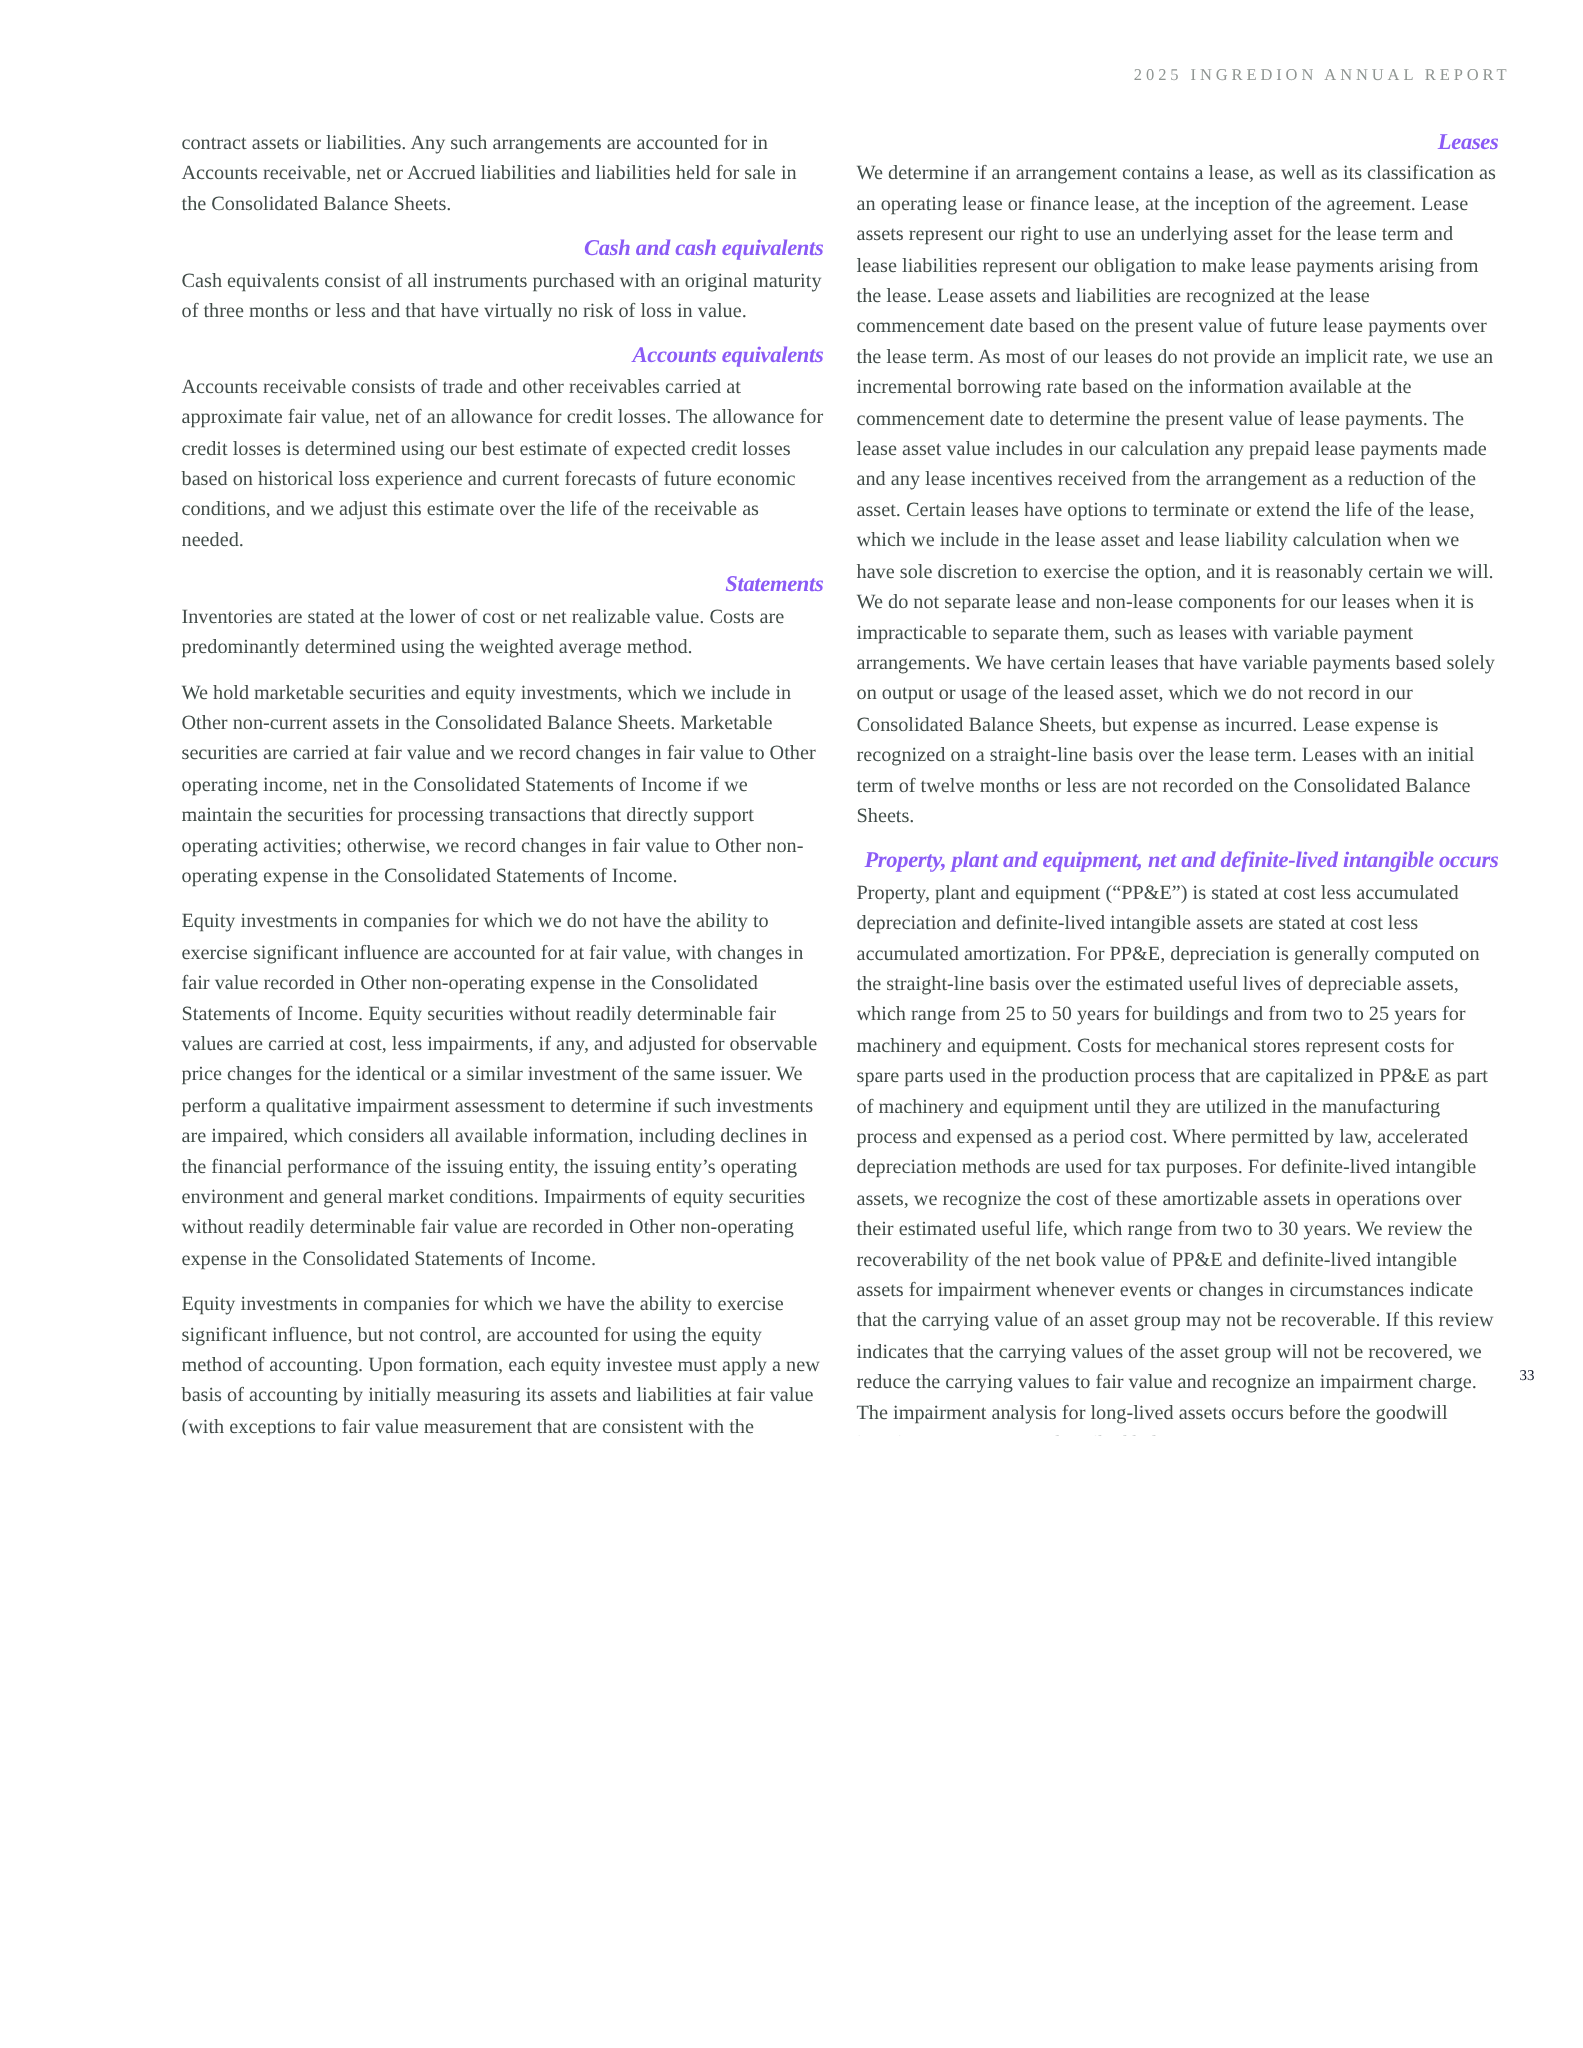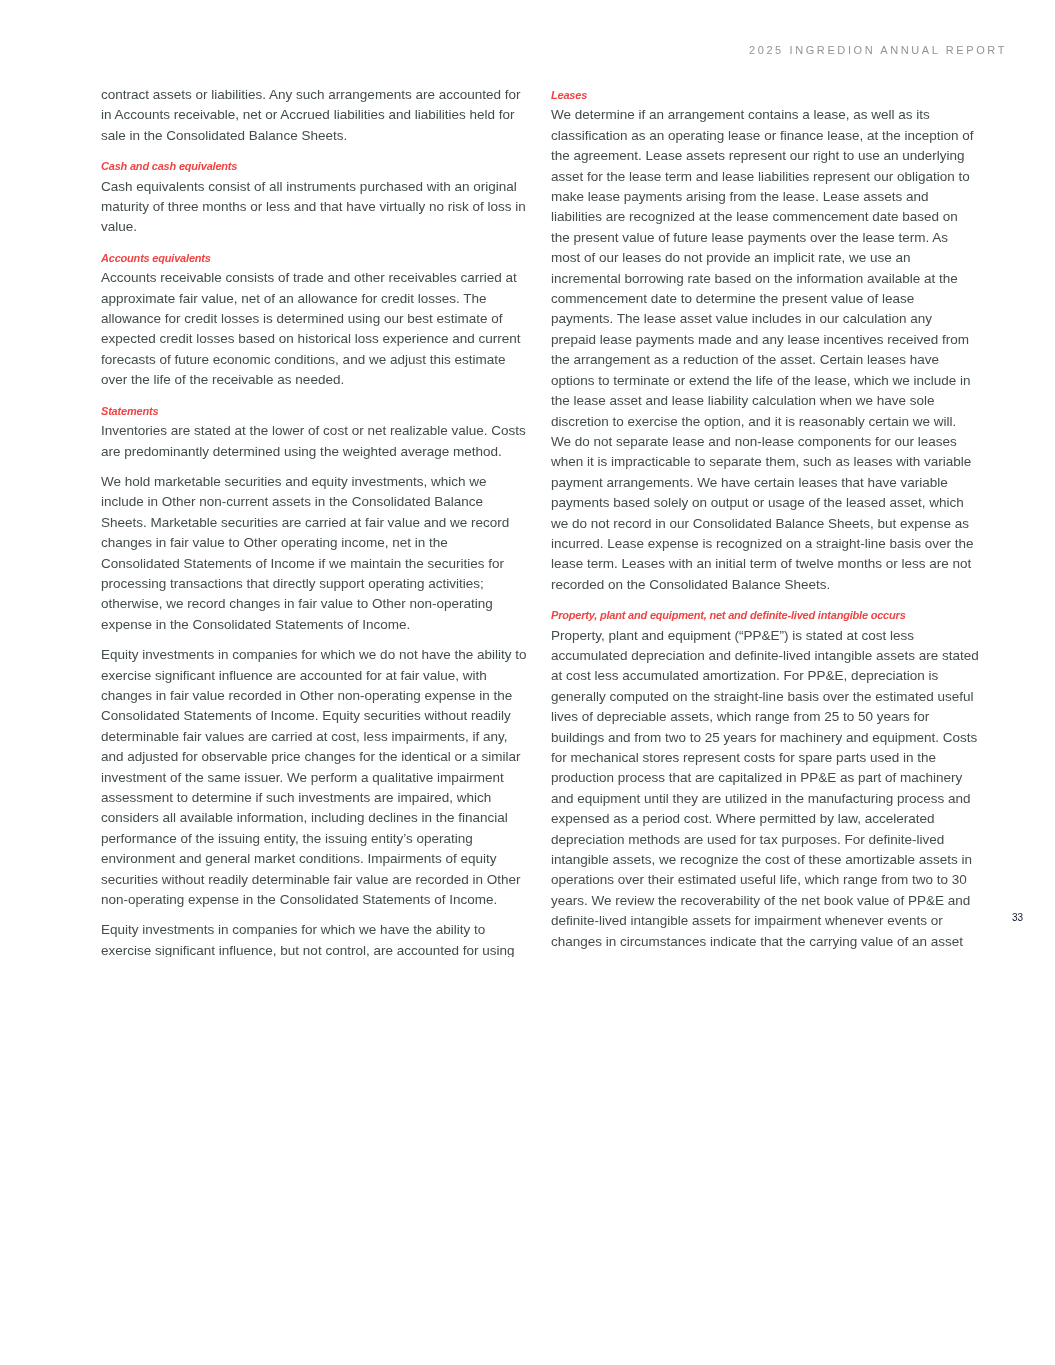--- a/index.html
+++ b/index.html
@@ -1,53 +1,55 @@
 <!DOCTYPE html>
 <html><head>
 <meta charset="utf-8">
 <style>
   html, body { margin: 0; padding: 0; background: #ffffff; }
   .page {
     position: relative;
     width: 1055px;
     height: 957px;
     background: #ffffff;
-    font-family: Liberation Sans, sans-serif;
+    font-family: Liberation Serif, serif;
     overflow: hidden;
   }
   .report-header {
     position: absolute;
     top: 44px;
     right: 48px;
     font-size: 11px;
     letter-spacing: 2.6px;
     color: #8f9592;
     font-weight: 400;
   }
   .col {
     position: absolute;
     top: 85px;
     width: 428px;
     font-size: 13.5px;
     line-height: 20.4px;
     color: #424d49;
     text-align: left;
+    margin-left: 20px;
   }
   .col-left  { left: 101px; }
   .col-right { left: 551px; }
   .col p { margin: 0 0 10px 0; }
   .col section { margin: 0; }
   h3.sec {
-    color: #ef4444;
+    color: #8b5cf6;
     font-style: italic;
     font-weight: bold;
-    font-size: 11px;
+    font-size: 15px;
     line-height: 20.4px;
     letter-spacing: -0.2px;
     margin: 8px 0 0 0;
+    text-align: right;
   }
   ul.bullets { list-style: none; margin: 2px 0 0 0; padding: 0; }
   ul.bullets li { position: relative; padding-left: 13px; margin: 0 0 9px 0; }
   .bullet-dot {
     position: absolute;
     left: 0;
     top: 8px;
     width: 5px;
     height: 5px;
     border-radius: 50%;

